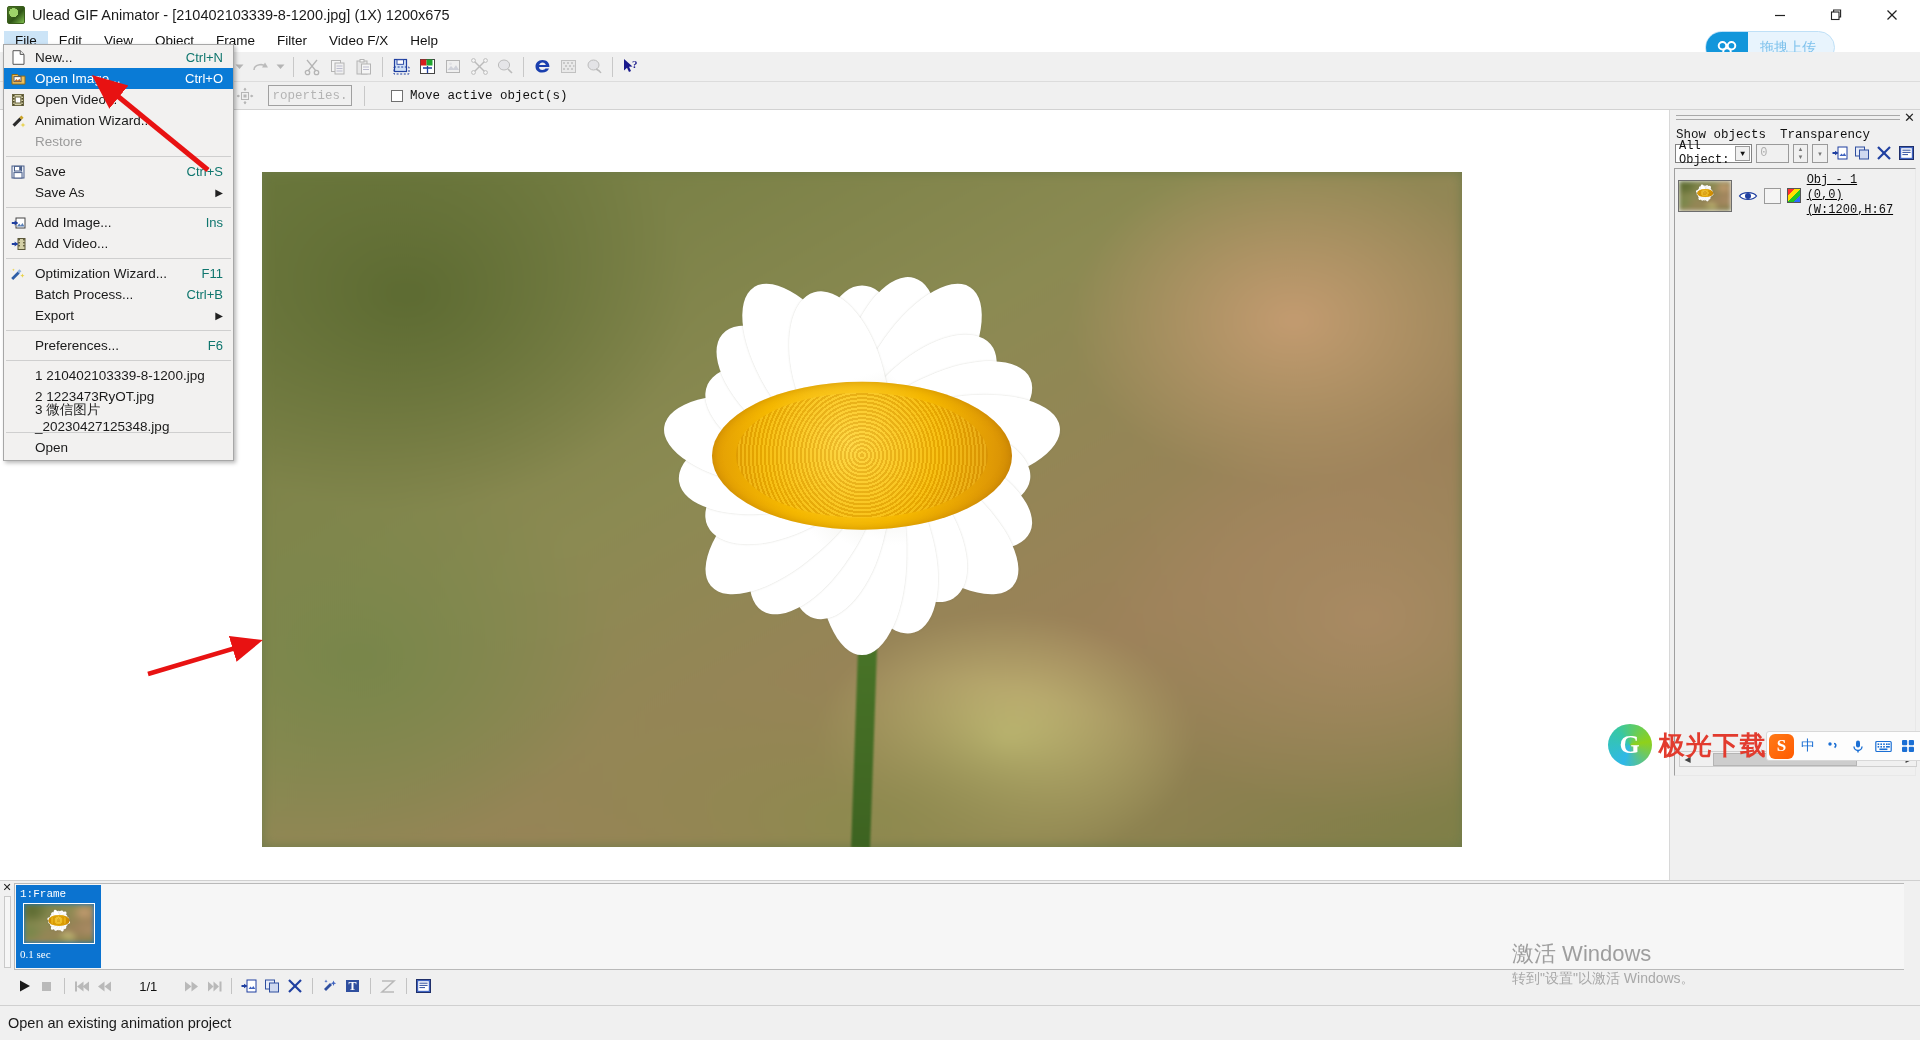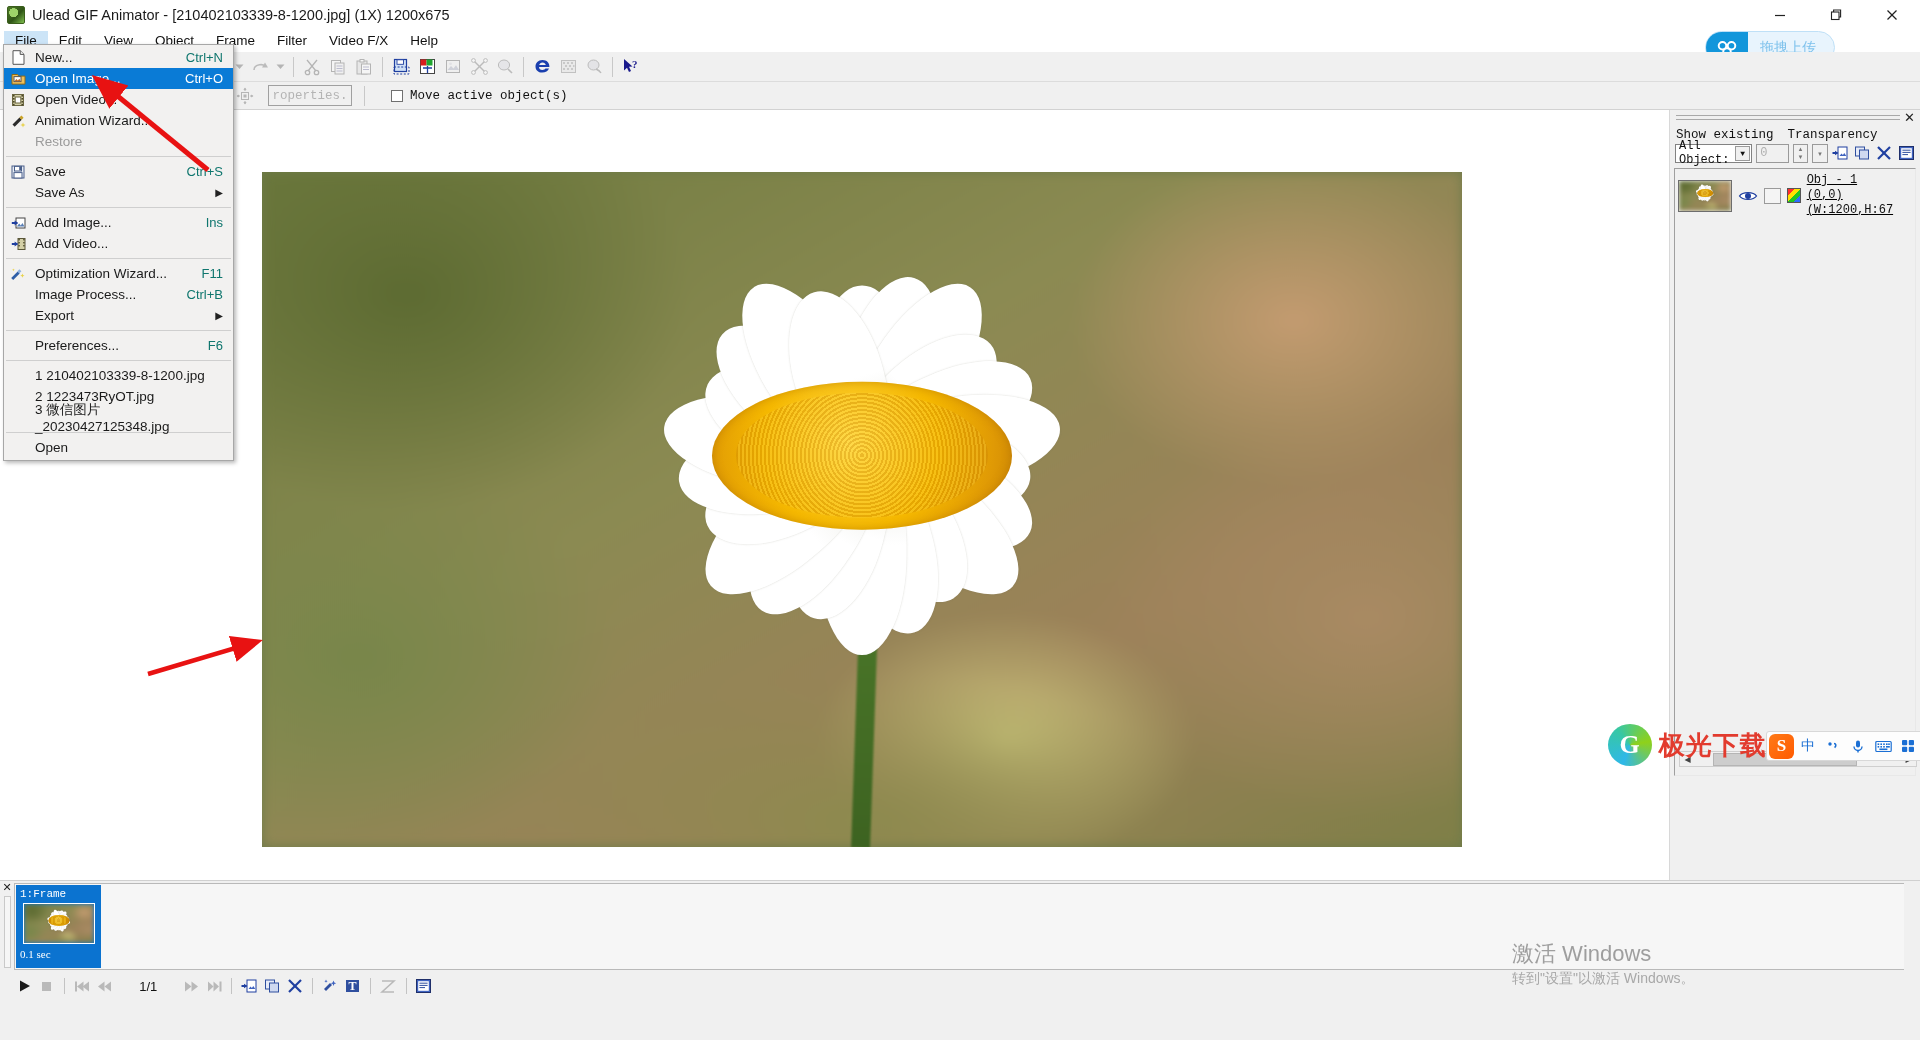--- a/index.html
+++ b/index.html
@@ -677,21 +677,21 @@
           <path d="M1.2 11l6.5-6.5 2 2L3.2 13z" fill="#2f5fa8"></path>
           <path d="M7.4 4.2l2-2 2 2-2 2z" fill="#8fb2e0"></path>
           <path d="M12.4 6.6l.6 1.5 1.5.6-1.5.6-.6 1.5-.6-1.5-1.5-.6 1.5-.6z" fill="#e8d24a"></path>
           <path d="M3.4 1.4l.4 1 1 .4-1 .4-.4 1-.4-1-1-.4 1-.4z" fill="#e8d24a"></path>
         </svg>
       </span>
       <span>Optimization Wizard...</span>
       <span class="dd-acc">F11</span>
     </div>
     <div class="dd-row">
-      <span>Image Process...</span>
+      <span>Batch Process...</span>
       <span class="dd-acc">Ctrl+B</span>
     </div>
     <div class="dd-row">
       <span>Export</span>
       <span class="dd-arrow">▶</span>
     </div>
 
     <div class="dd-sep"></div>
 
     <div class="dd-row">
@@ -726,21 +726,21 @@
       </defs>
     <line x1="128" y1="100" x2="18" y2="10" stroke="#e81212" stroke-width="5" marker-end="url(#ah2)"></line>
   </svg>
 
   <div class="rdock">
     <div class="rdock-grip">
       <div class="lines"></div>
       <div class="rdock-close">✕</div>
     </div>
     <div class="rdock-hdr">
-      <span>Show existing</span>
+      <span>Show objects</span>
       <span>Transparency</span>
     </div>
     <div class="rdock-ctrls">
       <div class="sel-obj">
         <span>All Object:</span>
         <span class="dn">▼</span>
       </div>
       <div class="num-in">0</div>
       <div class="spin">
           <div>▲</div>
@@ -1004,20 +1004,23 @@
           <g stroke="#2f4f9f" stroke-width="1">
               <line x1="4.4" y1="5.2" x2="12.6" y2="5.2"></line>
               <line x1="4.4" y1="7.4" x2="12.6" y2="7.4"></line>
               <line x1="4.4" y1="9.6" x2="10" y2="9.6"></line>
             </g>
         </svg>
       </div>
     </div>
   </div>
 
+  <div class="statusbar">
+    <div class="status-text">Open an existing animation project</div>
+  </div>
 
   <div class="sitemark">
     <div class="sm-logo">G</div>
     <div class="sm-txt">
       <div class="sm-cn">极光下载站</div>
       <div class="sm-en">www.xz7.com</div>
     </div>
   </div>
 
 </div>

